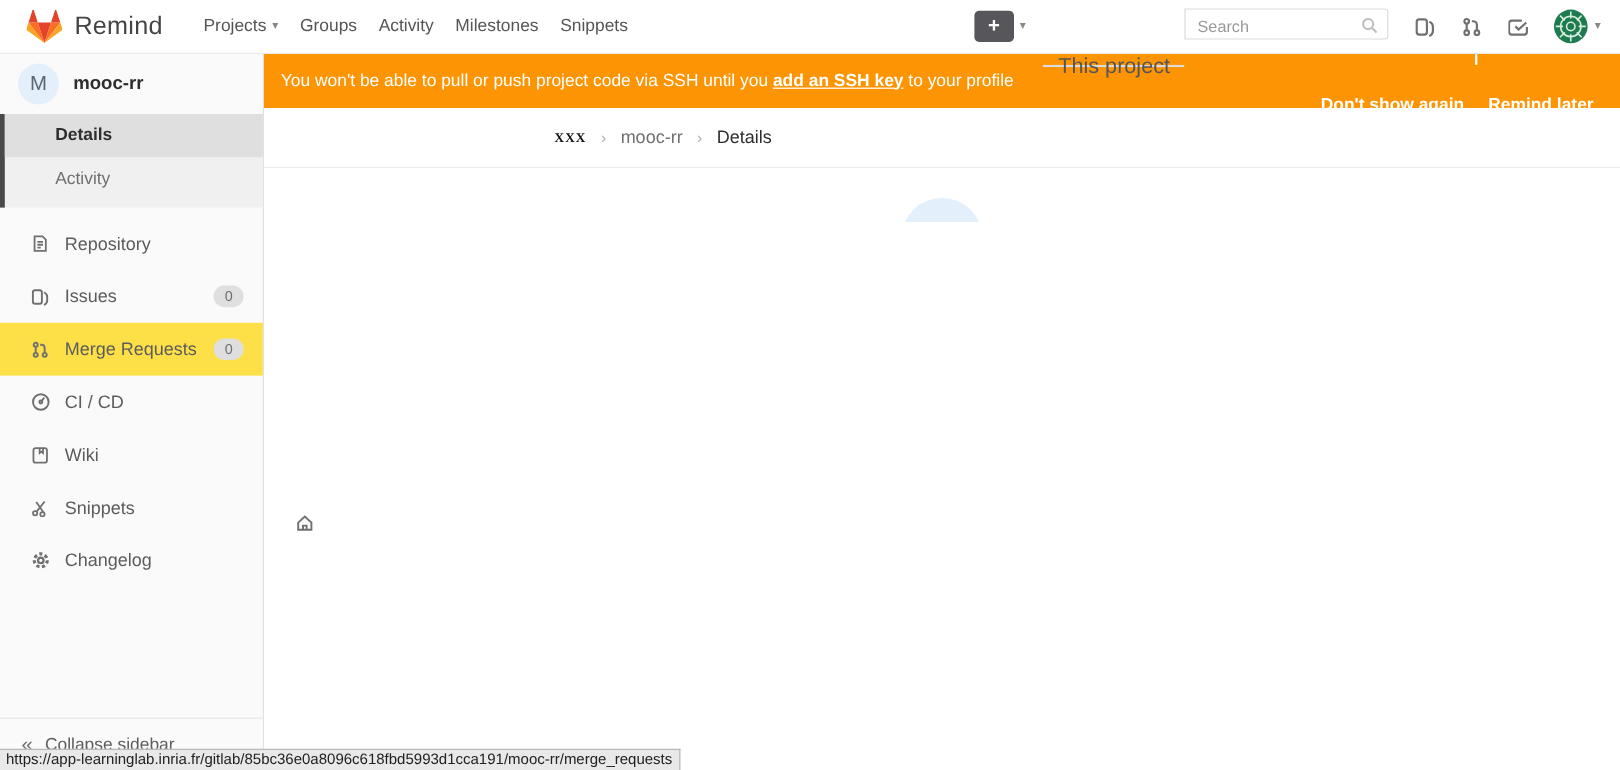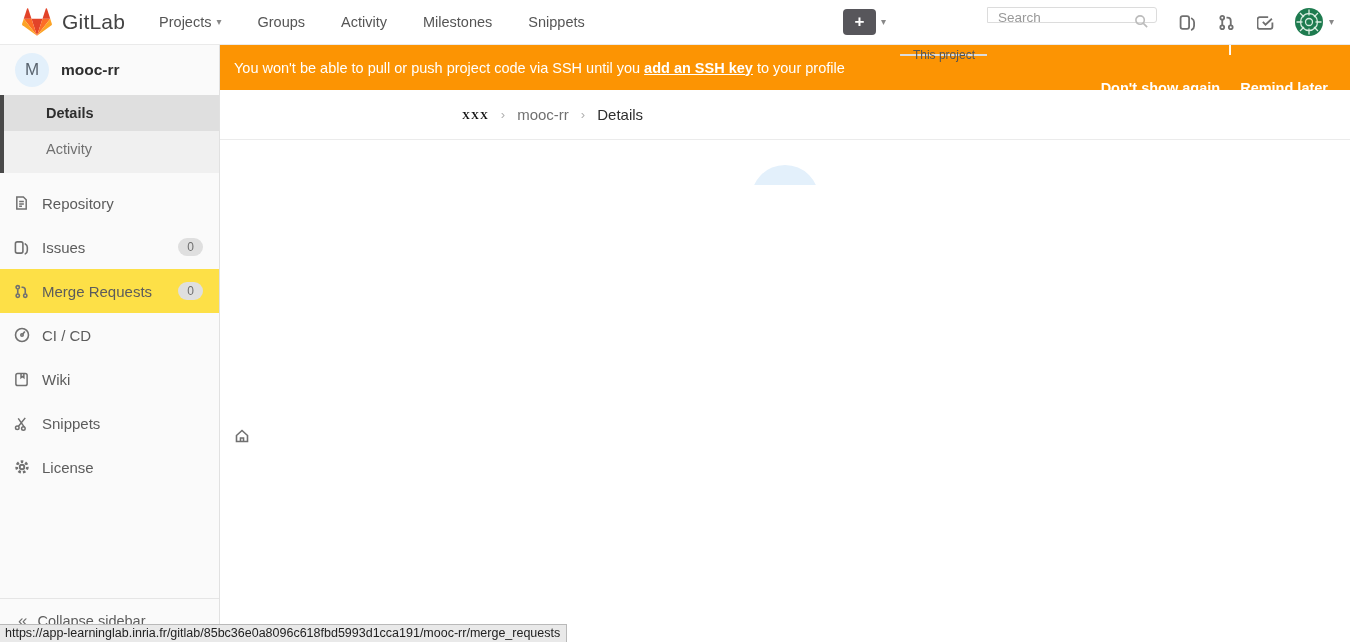--- a/index.html
+++ b/index.html
@@ -5,32 +5,32 @@
   * { margin:0; padding:0; box-sizing:border-box; }
   html,body { width:1350px; height:642px; }
   body { position:relative; font-family:"Liberation Sans",sans-serif; background:#fff; overflow:hidden; color:#2e2e2e; }
   svg { display:block; }
 
   
   .navbar { position:absolute; left:0; top:0; width:1350px; height:45px; background:#fff;
             border-bottom:1px solid #eaeaea; display:flex; align-items:center; padding:0 16px 0 22px; z-index:30; }
   .brand { display:flex; align-items:center; gap:10px; margin-right:34px; }
   .brand-name { font-size:21px; color:#444; font-weight:500; letter-spacing:.2px; }
-  .nav-menu { display:flex; align-items:flex-start; gap:36px; font-size:14.5px; color:#555; }
+  .nav-menu { display:flex; align-items:flex-start; gap:18px; font-size:14.5px; color:#555; }
   .nav-item { cursor:pointer; display:flex; align-items:center; gap:5px; }
   .caret { font-size:10px; color:#888; line-height:1; }
   .nav-right { margin-left:auto; display:flex; align-items:center; gap:14px; }
   .plus-btn { width:33px; height:26px; background:#57565b; border-radius:4px; color:#fff; font-size:17px;
               display:flex; align-items:center; justify-content:center; font-weight:bold; cursor:pointer; }
   .plus-wrap { display:flex; align-items:center; gap:5px; cursor:pointer; }
   .search-group { display:flex; align-items:stretch; height:30px; }
   .search-scope { border:1px solid #dcdcdc; border-right:none; border-radius:3px 0 0 3px; background:#5eead4;
-                  display:flex; align-items:center; padding:0 12px; font-size:12px; color:#555;margin-top:47px; }
+                  display:flex; align-items:center; padding:0 12px; font-size:18px; color:#555;margin-top:47px; }
   .search-box { position:relative; }
-  .search-box input { width:170px; height:16px; border:1px solid #dcdcdc; border-radius:0 3px 3px 0;
+  .search-box input { width:170px; height:26px; border:1px solid #dcdcdc; border-radius:0 3px 3px 0;
                       padding:4px 30px 0 10px; font-size:13.5px; color:#555; outline:none; font-family:inherit; }
   .search-box input::placeholder { color:#999; }
   .search-icon { position:absolute; right:8px; top:7px; color:#bbb; }
   .hdr-icons { display:flex; align-items:center; gap:22px; color:#707070; margin-left:8px; }
   .hdr-icons .ic { cursor:pointer; }
   .avatar-wrap { display:flex; align-items:center; gap:5px; cursor:pointer; margin-left:6px; }
 
   
   .alert { position:absolute; left:220px; top:45px; width:1130px; height:45px; background:#fc9403; color:#fff;
            display:flex; align-items:center; padding:0 22px 0 14px; font-size:14.5px; z-index:5; }
@@ -39,21 +39,21 @@
   .alert .dismiss { display:flex; gap:8px; font-weight:bold;padding-left:32px; }
 
   
   .sidebar { position:absolute; left:0; top:45px; width:220px; height:597px; background:#fafafa;
              border-right:1px solid #e1e1e1; z-index:10; }
   .proj-head { height:50px; display:flex; align-items:center; gap:12px; padding-left:15px; }
   .proj-avatar { width:34px; height:34px; border-radius:50%; background:#e3f0fb; color:#5b6570;
                  display:flex; align-items:center; justify-content:center; font-size:17px; }
   .proj-name { font-size:15.5px; font-weight:bold; color:#2e2e2e; }
   .ovw-block { background:#f0f0f0; border-left:4px solid #494949; padding-bottom:6px; }
-  .side-row { display:flex; align-items:center; gap:12px; padding:0 16px 0 14px; height:44px;
+  .side-row { display:flex; align-items:center; gap:12px; padding:0 16px 0 26px; height:44px;
               font-size:15px; color:#5c5c5c; cursor:pointer; }
   .ovw-block .side-row.main { color:#2e2e2e; }
   .sub-row { height:36px; padding-left:42px; display:flex; align-items:center; font-size:14.5px; color:#707070; cursor:pointer; }
   .sub-row.active { background:#dfdfdf; color:#2e2e2e; font-weight:bold; }
   .side-list { margin-top:8px; }
   .side-row .lbl { flex:1; }
   .badge { background:#dfdfdf; color:#6f6f6f; border-radius:9px; font-size:12px; padding:2px 9px; }
   .side-row.hovered { background:#fde047; }
   .side-ic { color:#707070; width:16px; }
   .collapse-foot { position:absolute; left:0; bottom:0; width:219px; height:44px; border-top:1px solid #e5e5e5;
@@ -125,21 +125,21 @@
       <svg width="30" height="30" viewBox="0 0 36 36">
         <path fill="#e24329" d="m18 34.5 6.6-20.3H11.4L18 34.5z"></path>
         <path fill="#fc6d26" d="M18 34.5 11.4 14.2H2.1L18 34.5z"></path>
         <path fill="#fca326" d="M2.1 14.2.1 20.4a1.4 1.4 0 0 0 .5 1.5L18 34.5 2.1 14.2z"></path>
         <path fill="#e24329" d="M2.1 14.2h9.3L7.4 1.9a.7.7 0 0 0-1.3 0L2.1 14.2z"></path>
         <path fill="#fc6d26" d="m18 34.5 6.6-20.3h9.3L18 34.5z"></path>
         <path fill="#fca326" d="m33.9 14.2 2 6.2a1.4 1.4 0 0 1-.5 1.5L18 34.5l15.9-20.3z"></path>
         <path fill="#e24329" d="M33.9 14.2h-9.3l4-12.3a.7.7 0 0 1 1.3 0l4 12.3z"></path>
       </svg>
     </span>
-    <span class="brand-name">GitLab</span>
+    <span class="brand-name">Remind</span>
   </div>
   <div class="nav-menu">
     <span class="nav-item">
       <span>Projects</span>
       <span class="caret">▾</span>
     </span>
     <span class="nav-item">Groups</span>
     <span class="nav-item">Activity</span>
     <span class="nav-item">Milestones</span>
     <span class="nav-item">Snippets</span>
@@ -289,21 +289,21 @@
       <span class="lbl">Snippets</span>
     </div>
     <div class="side-row">
       <span class="side-ic">
         <svg width="16" height="16" viewBox="0 0 16 16">
           <circle cx="8" cy="8" r="5.4" fill="none" stroke="currentColor" stroke-width="2.6" stroke-dasharray="2.6 2.1"></circle>
           <circle cx="8" cy="8" r="3.2" fill="currentColor"></circle>
           <circle cx="8" cy="8" r="1.3" fill="#fafafa"></circle>
         </svg>
       </span>
-      <span class="lbl">License</span>
+      <span class="lbl">Changelog</span>
     </div>
   </div>
   <div class="collapse-foot">
     <span class="collapse-ic">«</span>
     <span>Collapse sidebar</span>
   </div>
 </div>
 
 <div class="crumb-bar">
   <span class="crumb-group">XXX</span>

